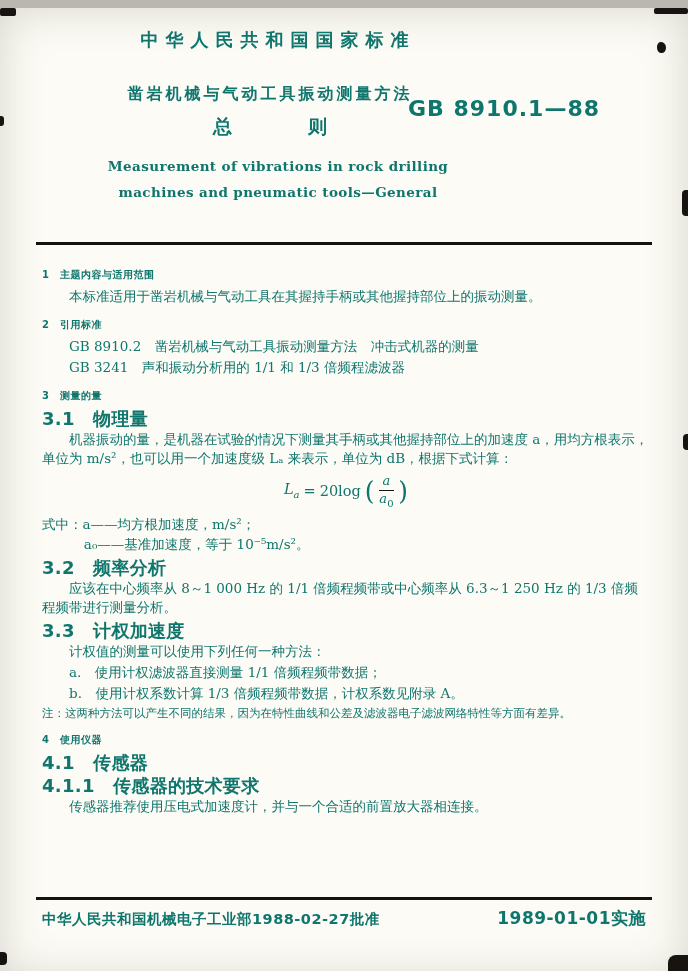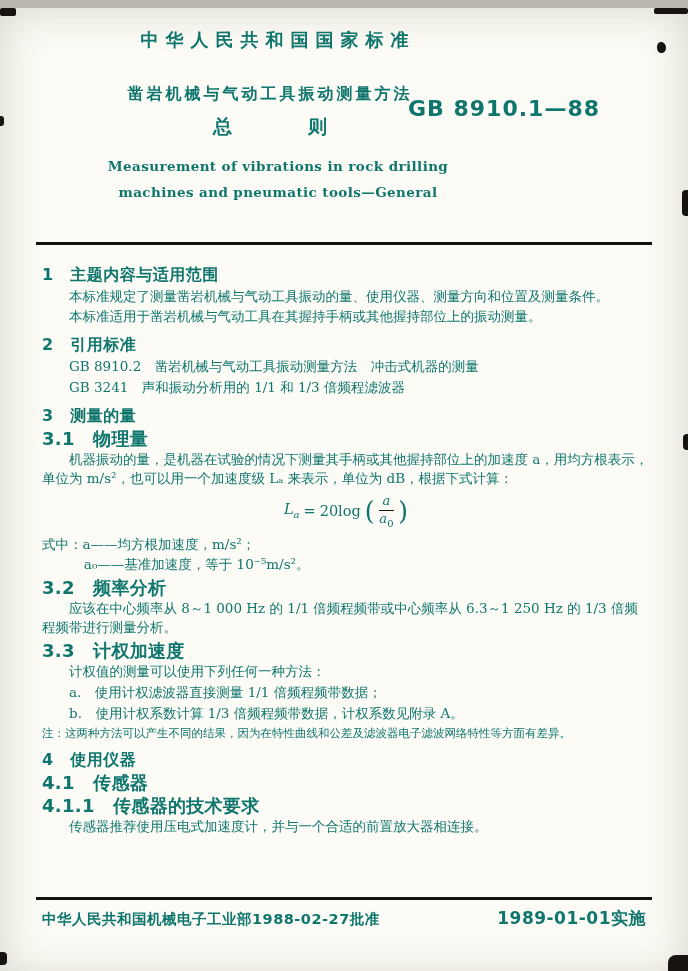--- a/index.html
+++ b/index.html
@@ -52,21 +52,21 @@
   }
   .top-divider{top:234px;}
   .footer-divider{top:889px;}
   
   .content{
     position:absolute;top:248px;left:42px;width:608px;
     font-size:13.5px;line-height:19px;
   }
   .sec-h{
     font-family:"DejaVu Sans","Liberation Sans",sans-serif;
-    font-weight:bold;font-size:16px;margin:9px 0 3px;letter-spacing:.5px;
+    font-weight:bold;font-size:10px;margin:9px 0 3px;letter-spacing:.5px;
   }
   .sub-h{
     font-family:"DejaVu Sans","Liberation Sans",sans-serif;
     font-weight:bold;font-size:18px;margin:4px 0 2px;letter-spacing:.3px;
   }
   .para{margin:1px 0;text-indent:2em;}
   .ref{margin:2px 0;padding-left:2em;}
   .list-item{margin:2px 0;padding-left:2em;}
   .where{margin:1px 0;}
   .where-2{padding-left:3.1em;}
@@ -122,21 +122,20 @@
   <div class="title-cn">凿岩机械与气动工具振动测量方法</div>
   <div class="subtitle-cn">总　　　　则</div>
   <div class="gb-no">GB 8910.1—88</div>
   <div class="title-en l1">Measurement of vibrations in rock drilling</div>
   <div class="title-en l2">machines and pneumatic tools—General</div>
   <div class="divider top-divider"></div>
 
   <main class="content">
 
     <h2 class="sec-h">1　主题内容与适用范围</h2>
-    <p class="para">本标准规定了测量凿岩机械与气动工具振动的量、使用仪器、测量方向和位置及测量条件。</p>
     <p class="para">本标准适用于凿岩机械与气动工具在其握持手柄或其他握持部位上的振动测量。</p>
 
     <h2 class="sec-h">2　引用标准</h2>
     <p class="ref">GB 8910.2　凿岩机械与气动工具振动测量方法　冲击式机器的测量</p>
     <p class="ref">GB 3241　声和振动分析用的 1/1 和 1/3 倍频程滤波器</p>
 
     <h2 class="sec-h">3　测量的量</h2>
 
     <h3 class="sub-h">3.1　物理量</h3>
     <p class="para">机器振动的量，是机器在试验的情况下测量其手柄或其他握持部位上的加速度 a，用均方根表示，单位为 m/s²，也可以用一个加速度级 Lₐ 来表示，单位为 dB，根据下式计算：</p>

